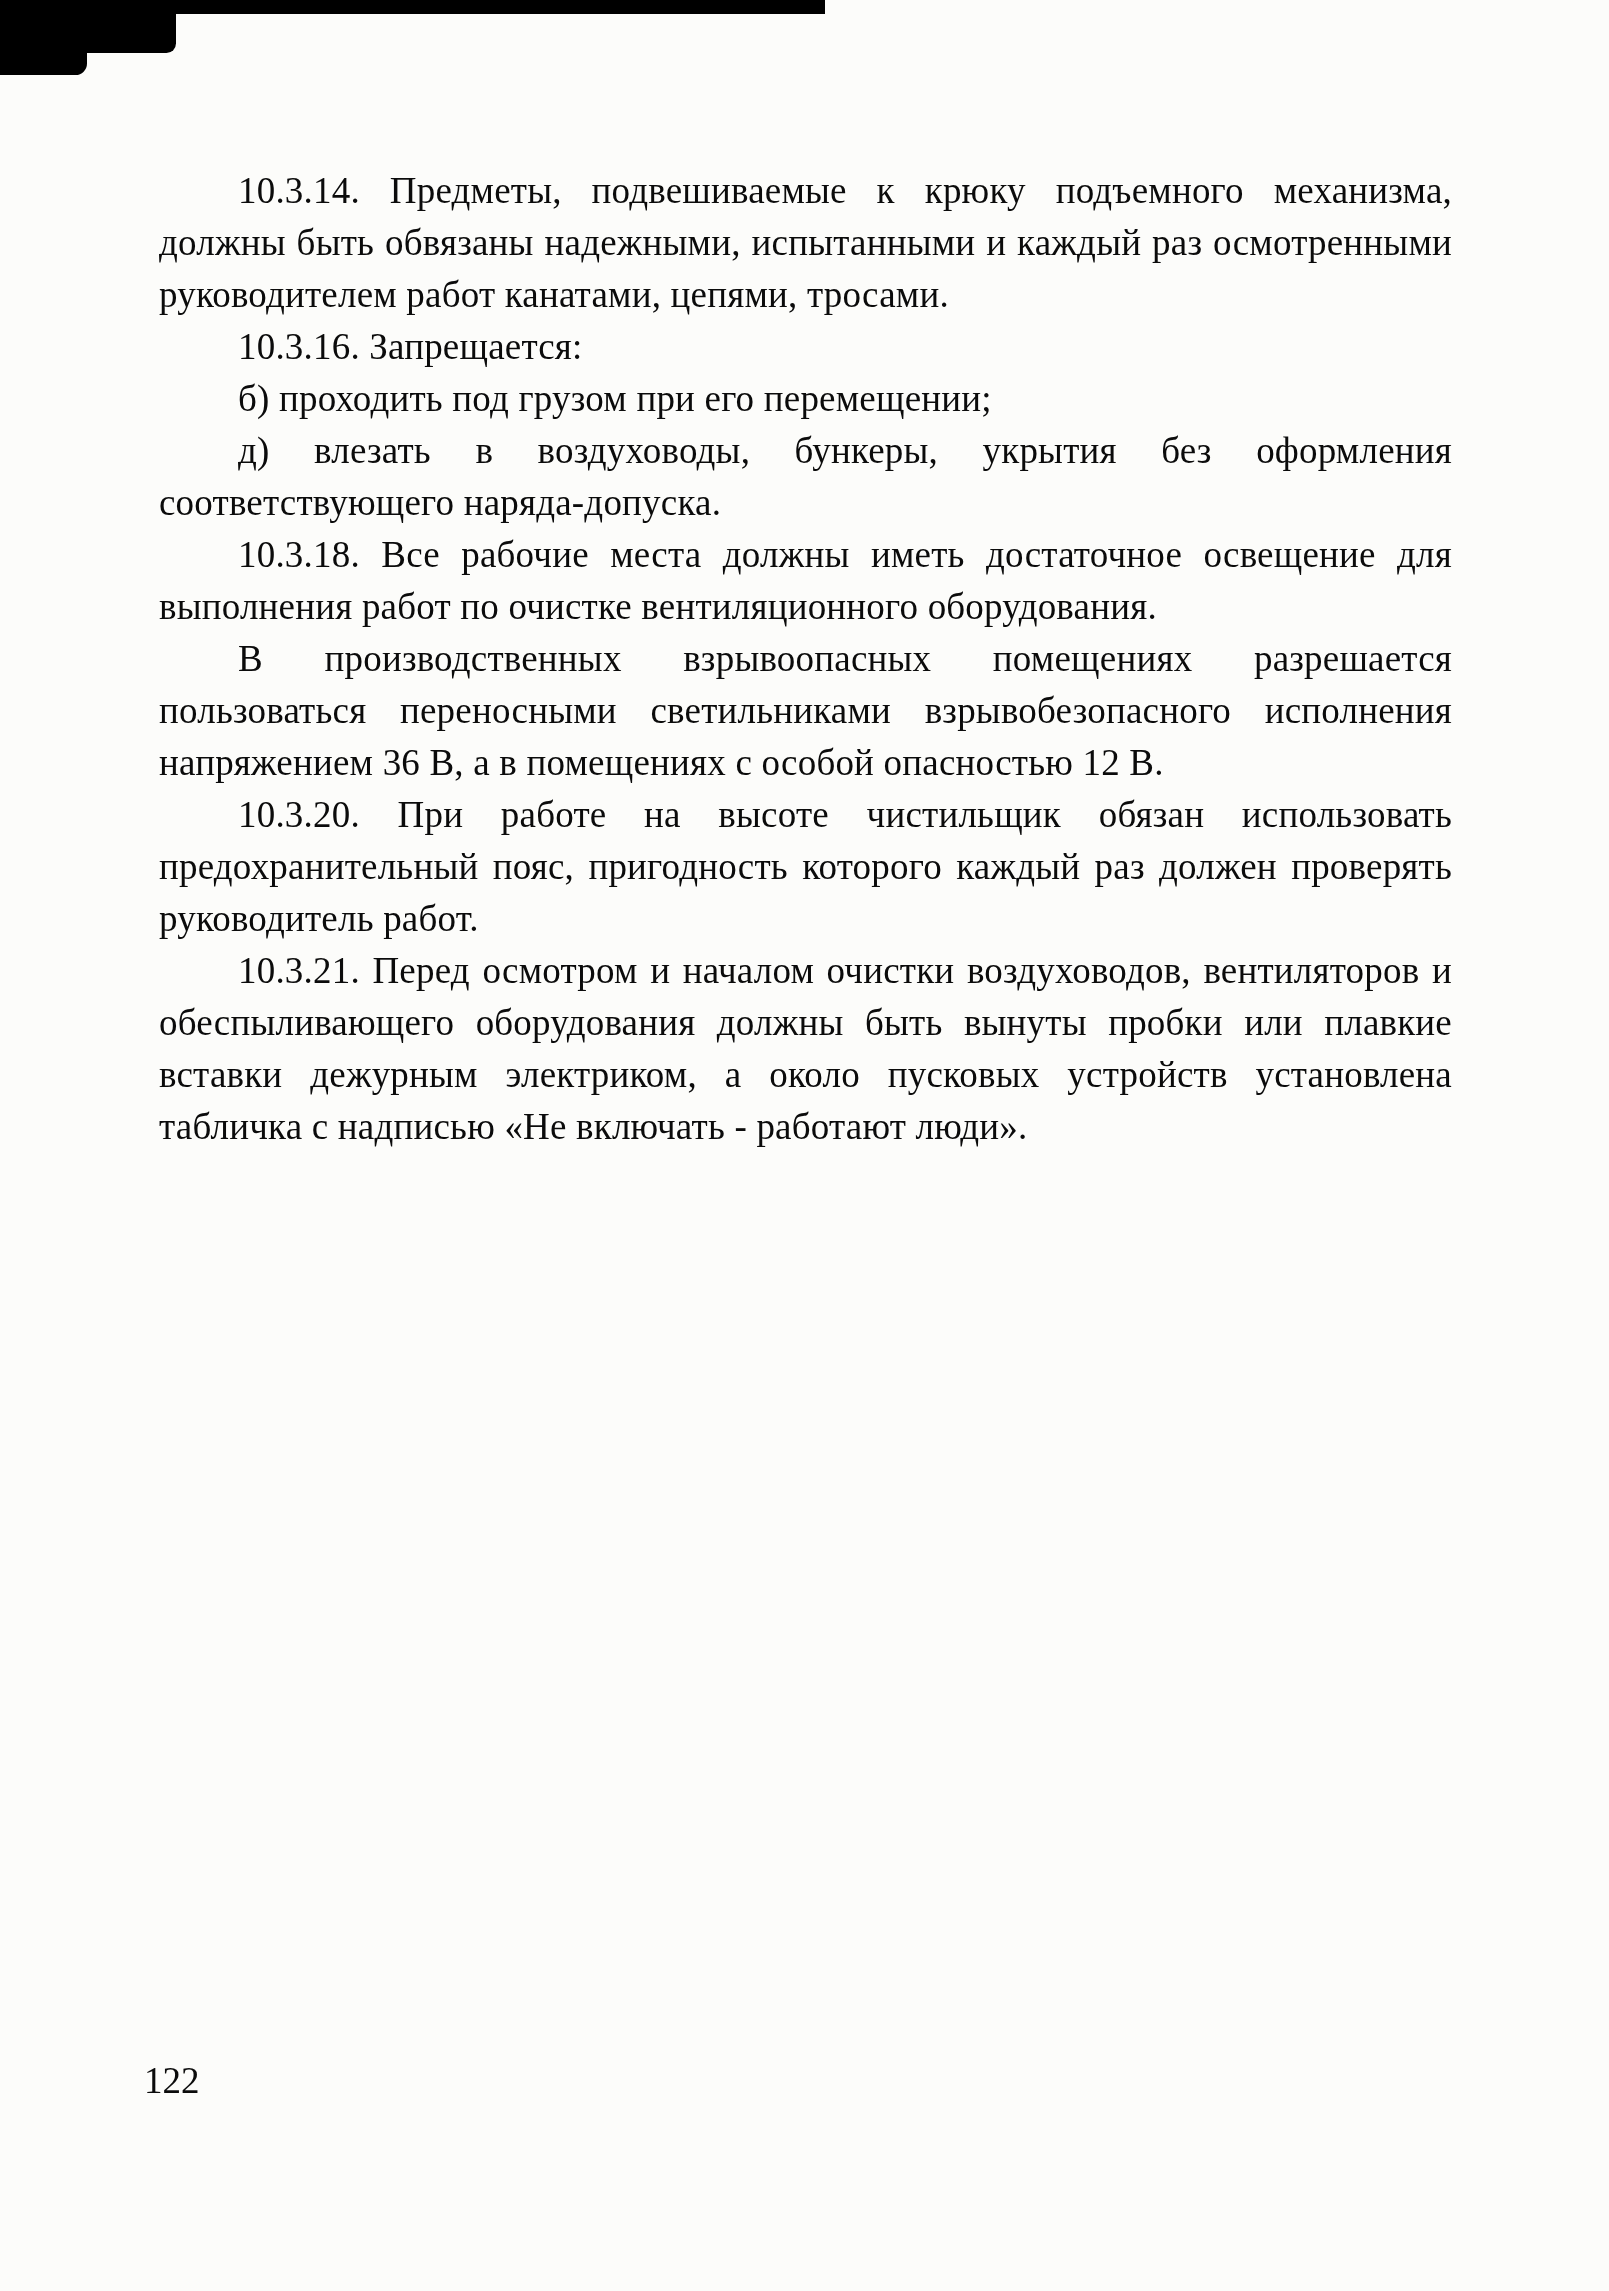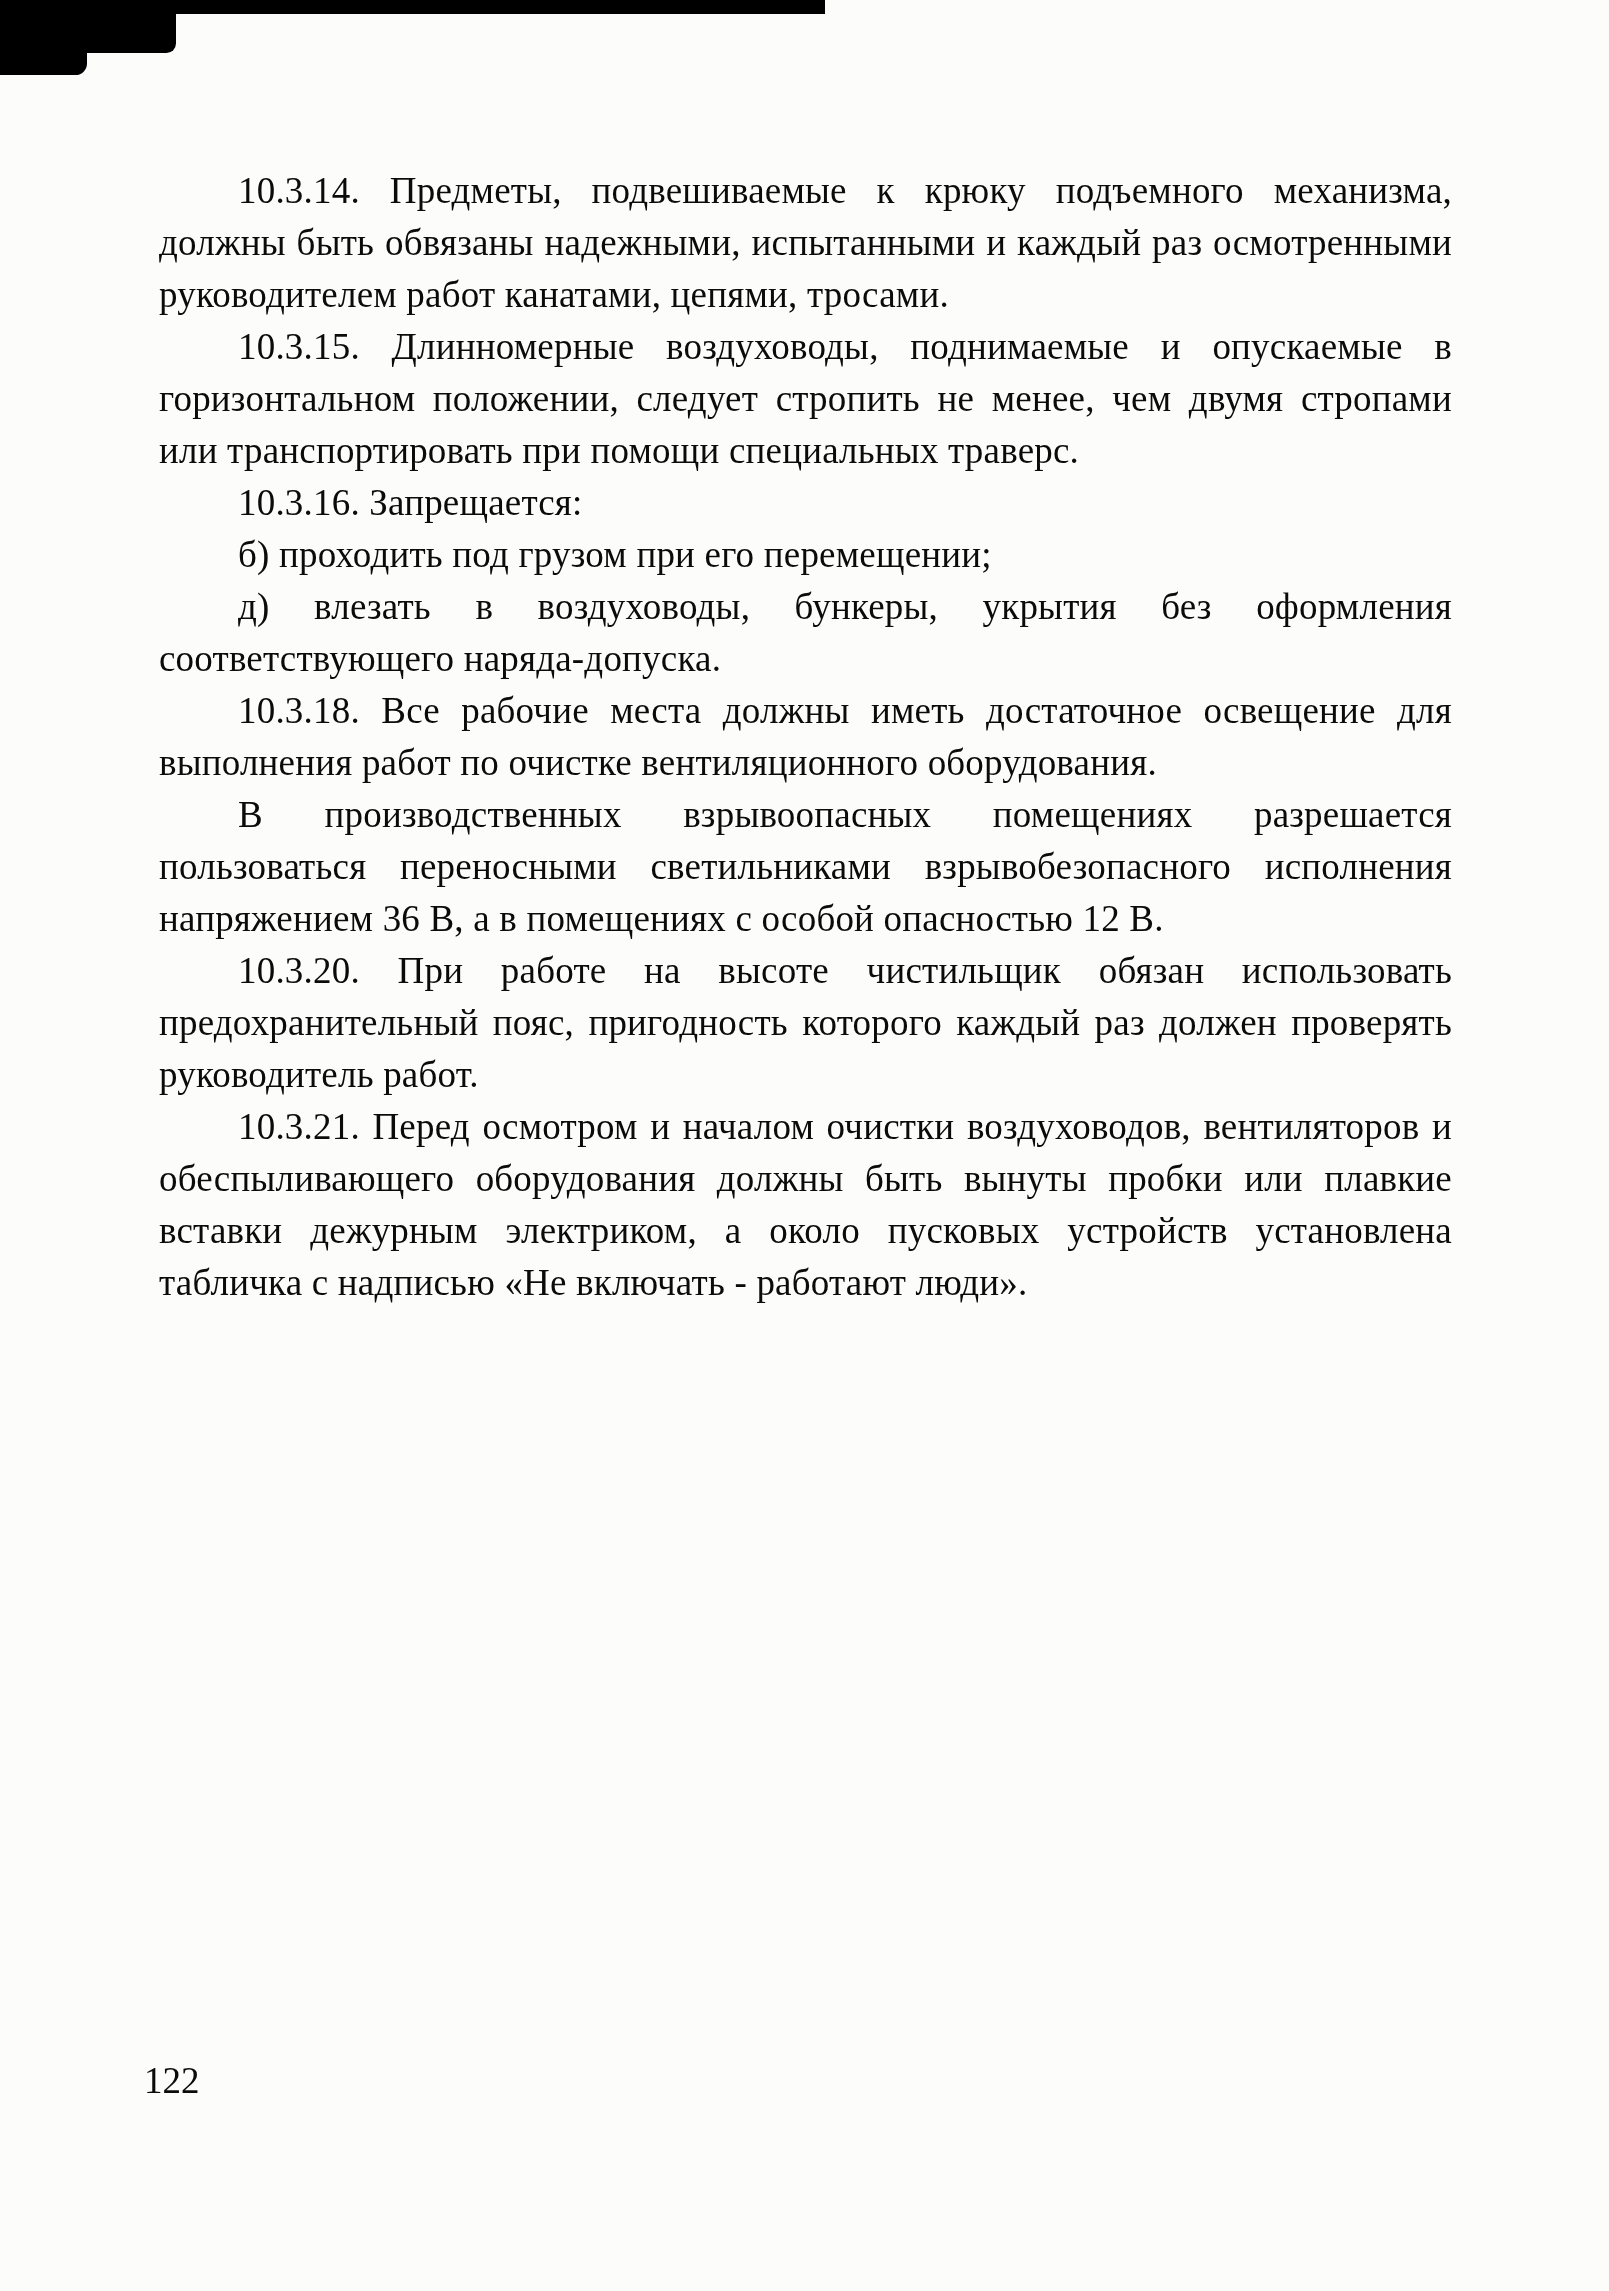--- a/index.html
+++ b/index.html
@@ -59,21 +59,20 @@
 </style>
 </head>
 <body>
 
 <div class="scan-artifact artifact-top-bar"></div>
 <div class="scan-artifact artifact-corner-blob"></div>
 <div class="scan-artifact artifact-corner-step"></div>
 
 <div class="text-block">
   <p>10.3.14. Предметы, подвешиваемые к крюку подъемного механизма, должны быть обвязаны надежными, испытанными и каждый раз осмотренными руководителем работ канатами, цепями, тросами.</p>
-  <p>10.3.15. Длинномерные воздуховоды, поднимаемые и опускаемые в горизонтальном положении, следует стропить не менее, чем двумя стропами или транспортировать при помощи специальных траверс.</p>
   <p>10.3.16. Запрещается:</p>
   <p>б) проходить под грузом при его перемещении;</p>
   <p>д) влезать в воздуховоды, бункеры, укрытия без оформления соответствующего наряда-допуска.</p>
   <p>10.3.18. Все рабочие места должны иметь достаточное освещение для выполнения работ по очистке вентиляционного оборудования.</p>
   <p>В производственных взрывоопасных помещениях разрешается пользоваться переносными светильниками взрывобезопасного исполнения напряжением 36 В, а в помещениях с особой опасностью 12 В.</p>
   <p>10.3.20. При работе на высоте чистильщик обязан использовать предохранительный пояс, пригодность которого каждый раз должен проверять руководитель работ.</p>
   <p>10.3.21. Перед осмотром и началом очистки воздуховодов, вентиляторов и обеспыливающего оборудования должны быть вынуты пробки или плавкие вставки дежурным электриком, а около пусковых устройств установлена табличка с надписью «Не включать - работают люди».</p>
 </div>
 
 <div class="page-number">122</div>

